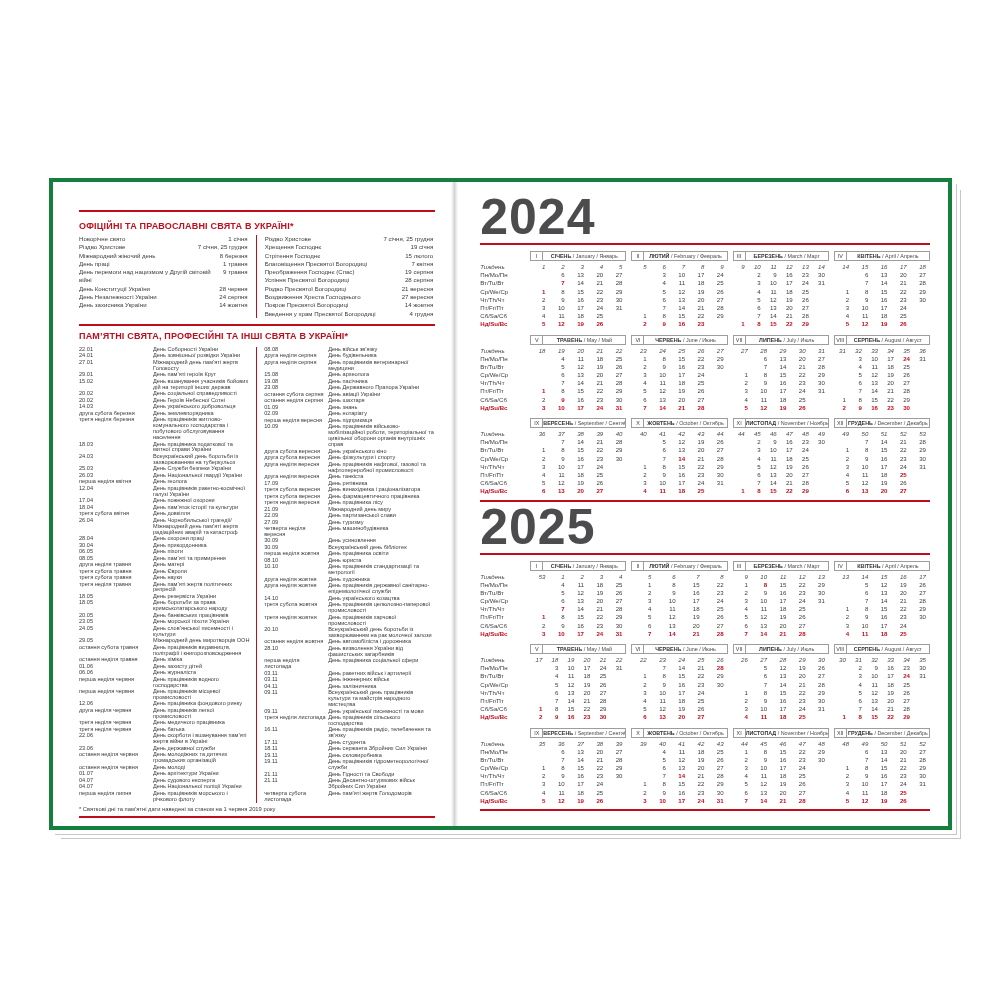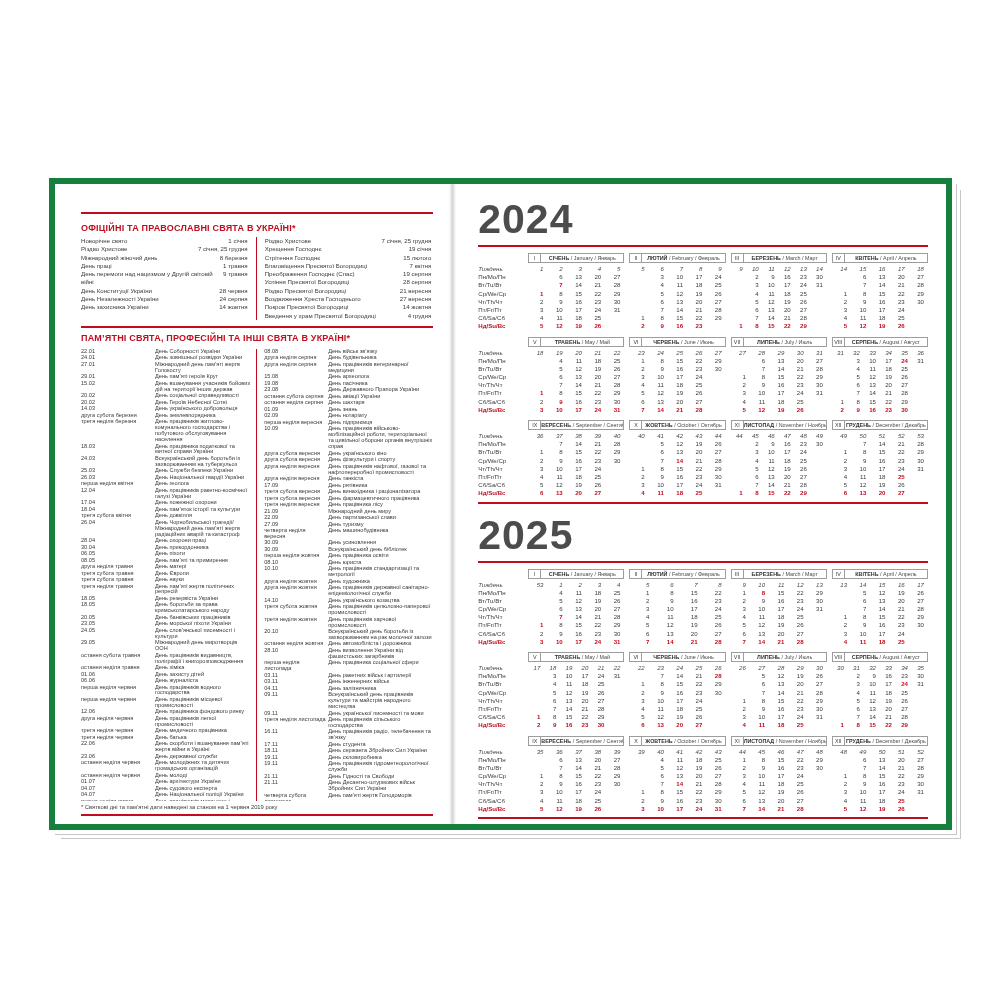--- a/index.html
+++ b/index.html
@@ -1,19 +1,19 @@
 <!DOCTYPE html>
 <html style="--red: #c00d1e;"><head>
 <meta charset="utf-8">
 <style>
   html,body{margin:0;padding:0;background:#ffffff;}
   body{width:1000px;height:1000px;font-family:"Liberation Sans",sans-serif;color:#3a3a3a;position:relative;overflow:hidden;}
   .canvas{position:absolute;left:0;top:0;width:1000px;height:1000px;background:#fff;}
   
-  .spread{position:absolute;left:49px;top:178px;width:903px;height:652px;border:6px solid #15803d;background:#fff;display:flex;box-sizing:border-box;}
+  .spread{position:absolute;left:49px;top:178px;width:903px;height:652px;border:4px solid #15803d;background:#fff;display:flex;box-sizing:border-box;}
   .edge-v{position:absolute;width:1px;background:#c7c7c7;}
   .edge-h{position:absolute;height:1px;background:#c7c7c7;}
   .page{box-sizing:border-box;}
   .page-left{width:449px;padding:28px 16px 0 26px;display:flex;flex-direction:column;}
   .spine{width:8px;background:linear-gradient(90deg,#ffffff,#d5d5d5 50%,#ffffff);}
   .page-right{flex:1;padding:14px 18px 0 22px;}
   
   .rule{height:2px;background:var(--red);flex:none;}
   
   .sec-title{color:var(--red);font-weight:bold;font-size:9px;letter-spacing:.2px;margin:5px 0 4px;flex:none;}
@@ -25,22 +25,22 @@
   .od{text-align:right;white-space:nowrap;padding-left:4px;}
   .memorial{display:flex;flex:1 1 auto;overflow:hidden;margin-top:2px;}
   .mcol{flex:1;padding-right:6px;}
   .mcol.second{border-left:1px solid var(--red);padding-left:7px;padding-right:0;}
   .mrow{display:flex;font-size:5.6px;line-height:5.9px;margin-bottom:.6px;}
   .md{width:74px;flex:none;}
   .mcol.second .md{width:64px;}
   .mn{flex:1;}
   .footnote{font-size:5.8px;color:#3a3a3a;margin:3px 0 4px;flex:none;}
   
-  .year-title{font-size:41px;font-weight:bold;color:#4c4c4e;line-height:42px;letter-spacing:1px;margin:0 0 5px 0;}
-  .year-block + .year-block .year-title{margin-top:10px;}
+  .year-title{font-size:50px;font-weight:bold;color:#4c4c4e;line-height:42px;letter-spacing:1px;margin:0 0 5px 0;}
+  .year-block + .year-block .year-title{margin-top:4px;}
   .band{display:flex;margin-top:6px;}
   .wk-labels{width:45px;flex:none;padding-top:12px;}
   .wk-labels div{height:8.2px;font-size:6.1px;line-height:8.2px;color:#3c3c3c;white-space:nowrap;}
   .wk-labels .tyzh{font-style:italic;color:#4a4a4a;}
   .wk-labels .sun{color:var(--red);font-weight:bold;}
   .month{flex:1;margin-left:5px;min-width:0;}
   .mhead{display:flex;height:10px;margin-bottom:2px;}
   .roman{border:1px solid #9d9d9d;width:13px;flex:none;text-align:center;font-size:5.4px;line-height:9px;color:#3c3c3c;box-sizing:border-box;}
   .mtitle{border:1px solid #9d9d9d;flex:1;margin-left:-1px;text-align:center;font-size:5.4px;line-height:9px;color:#4a4a4a;white-space:nowrap;overflow:hidden;box-sizing:border-box;}
   .mtitle b{color:#333;}

